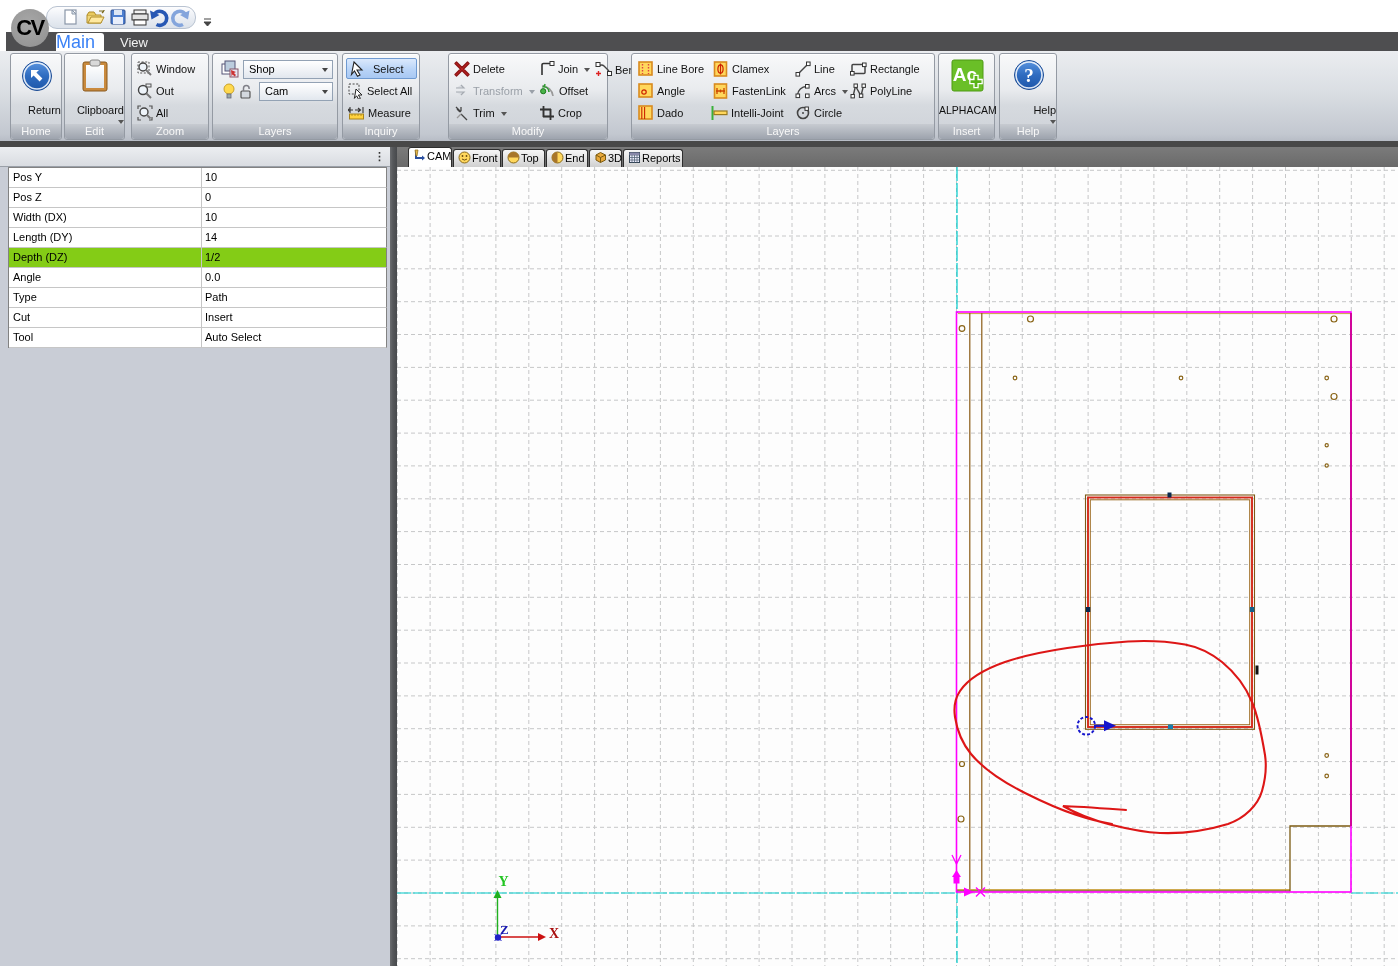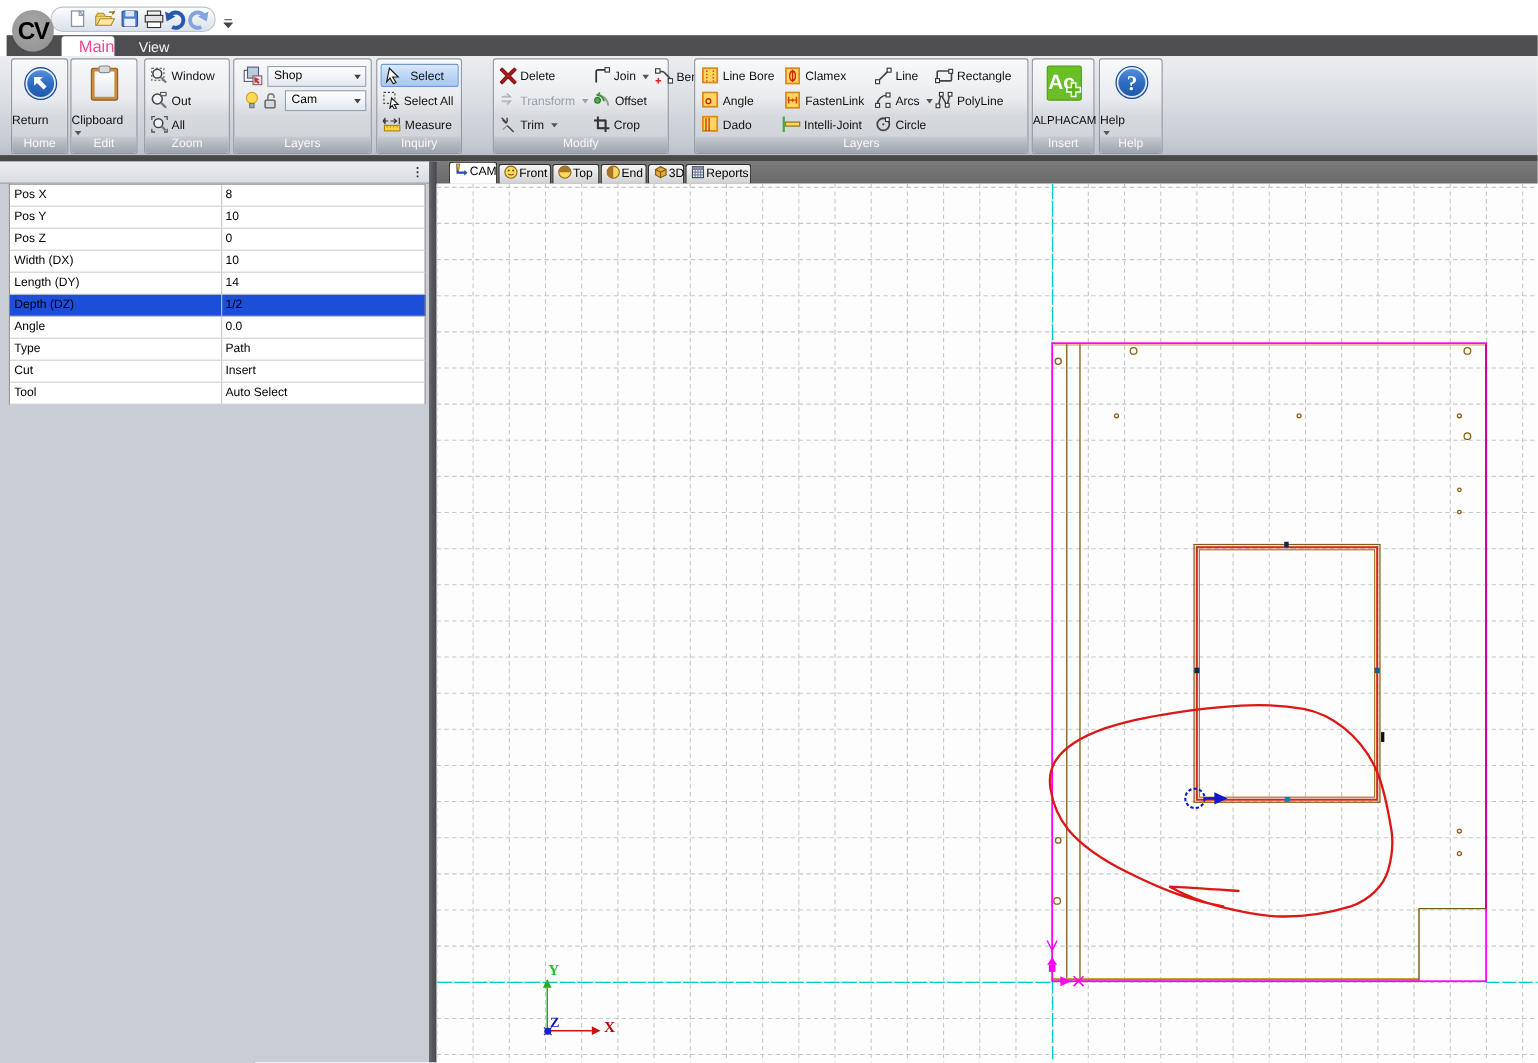--- a/index.html
+++ b/index.html
@@ -3,48 +3,48 @@
 <meta charset="utf-8">
 <style>
 *{margin:0;padding:0;box-sizing:border-box}
 html,body{width:1398px;height:966px;overflow:hidden;font-family:"Liberation Sans",sans-serif;background:#fff;position:relative}
 .abs{position:absolute}
 
 #topbar{position:absolute;left:0;top:0;width:1398px;height:32px;background:#ffffff}
 #qat{position:absolute;left:46px;top:6px;width:150px;height:23px;background:linear-gradient(#fdfdfe,#e9edf3 55%,#dce2ea);border:1px solid #b9c3d1;border-radius:11px}
 #qatmore{position:absolute;left:203px;top:13px;width:9px;height:8px}
 #titleband{position:absolute;left:6px;top:32px;width:1392px;height:19px;background:#4e4e50}
-#maintab{position:absolute;left:56px;top:33px;width:48px;height:18px;background:#fff;border-radius:3px 3px 0 0;color:#ec4899;font-size:15px;text-align:right;line-height:19px}
-#viewtab{position:absolute;left:114px;top:33px;width:40px;height:18px;color:#f2f2f2;font-size:13px;text-align:right;line-height:19px}
+#maintab{position:absolute;left:56px;top:33px;width:48px;height:18px;background:#fff;border-radius:3px 3px 0 0;color:#3b82f6;font-size:18px;text-align:left;line-height:19px}
+#viewtab{position:absolute;left:114px;top:33px;width:40px;height:18px;color:#f2f2f2;font-size:13px;text-align:center;line-height:19px}
 #cvlogo{position:absolute;left:11px;top:9px;width:38px;height:38px;border-radius:50%;background:radial-gradient(circle at 45% 40%,#a8a8a8,#979797 70%,#8b8b8b);color:#000;font-size:22px;font-weight:bold;text-align:center;line-height:38px;letter-spacing:-1.5px;z-index:30}
 
 #ribbon{position:absolute;left:0;top:51px;width:1398px;height:90px;background:linear-gradient(#ebedf0,#dadee3 45%,#c3c8d0 92%,#b8bdc6)}
 .grp{position:absolute;top:2px;height:87px;background:linear-gradient(#f8f9fa,#e9ebee 42%,#d6dadf 60%,#ced2d8);border:1px solid #949aa3;border-radius:3px;box-shadow:inset 0 1px 0 #fff}
 .glabel{position:absolute;left:0;right:0;bottom:0;height:15px;background:linear-gradient(#c7cbd1,#9da3ad);color:#f8f8f8;font-size:11px;text-align:center;line-height:15px;border-radius:0 0 3px 3px}
 .sbtn{position:absolute;height:17px;font-size:11px;color:#111;white-space:nowrap}
 .sbtn svg{vertical-align:-3px}
 .sbtn .lbl{display:inline-block;vertical-align:1px;margin-left:3px}
-.bigbtn{position:absolute;top:4px;width:100%;text-align:left;font-size:11px;color:#111}
+.bigbtn{position:absolute;top:4px;width:100%;text-align:right;font-size:11px;color:#111}
 .dd{display:inline-block;width:0;height:0;border-left:3px solid transparent;border-right:3px solid transparent;border-top:4px solid #555;vertical-align:2px;margin-left:3px}
 .combo{position:absolute;height:19px;background:linear-gradient(#ffffff,#eef1f5 60%,#e2e7ee);border:1px solid #93a2b4;font-size:11px;color:#000;line-height:17px;padding-left:5px}
 .combo .ar{position:absolute;right:4px;top:7px;width:0;height:0;border-left:3px solid transparent;border-right:3px solid transparent;border-top:4px solid #444}
 
 #darkstrip{position:absolute;left:0;top:141px;width:1398px;height:6px;background:#484848}
 #tabstrip{position:absolute;left:390px;top:147px;width:1008px;height:20px;background:linear-gradient(#7b7b7b,#6a6a6a)}
 .dtab{position:absolute;top:149px;height:18px;background:linear-gradient(#f6f6f6,#dcdcdc 70%,#cfcfcf);border:1px solid #2e2e2e;border-bottom:none;border-radius:3px 3px 0 0;font-size:11px;color:#000;white-space:nowrap;padding:0 4px;line-height:17px}
 .dtab svg{vertical-align:-2px;margin-right:1px}
 .dtab.active{top:147px;height:20px;background:#fff}
 
 #lpanel{position:absolute;left:0;top:147px;width:390px;height:819px;background:#c9cdd6}
 #lphead{position:absolute;left:0;top:0;width:390px;height:20px;background:linear-gradient(#eceef1,#d9dce1);border-bottom:1px solid #9aa0a8}
 #lpdots{position:absolute;right:5px;top:3px;color:#333;font-size:11px;font-weight:bold;letter-spacing:0}
 #ptable{position:absolute;left:8px;top:20px;width:379px;background:#fff;border-left:1px solid #828282;border-top:1px solid #828282}
 .prow{position:relative;height:20px;border-bottom:1px solid #c6c6c6;border-right:1px solid #828282;font-size:11px;color:#000;background:#fff}
 .prow.hdr{background:linear-gradient(#dfe1e4,#cdd0d4);border-bottom:1px solid #9b9b9b;height:19px}
-.prow.yel{background:#1d4ed8}
+.prow.yel{background:#84cc16}
 .pname{position:absolute;left:4px;top:3px}
 .pval{position:absolute;left:196px;top:3px}
 .pdiv{position:absolute;left:192px;top:0;bottom:0;width:1px;background:#c6c6c6}
 #vsep{position:absolute;left:390px;top:147px;width:7px;height:819px;background:linear-gradient(90deg,#6b6d70,#56585b 40%,#47494c)}
 
 #canvas{position:absolute;left:397px;top:167px;width:1001px;height:799px;background:#fdfdfd}
 </style>
 </head>
 <body>
 <div id="topbar"></div>
@@ -311,25 +311,20 @@
 <div class="dtab" style="left:623px;width:60px"><svg width="13" height="13" viewBox="0 0 13 13">
       <rect x="1.5" y="1.5" width="10" height="10" fill="#eef" stroke="#345" stroke-width="1"></rect>
       <path d="M1.5 4 h10 M4 1.5 v10 M6.5 4 v7.5 M9 4 v7.5 M1.5 6.5 h10 M1.5 9 h10" stroke="#567" stroke-width=".8"></path>
       <rect x="1.5" y="1.5" width="10" height="2.5" fill="#88a"></rect>
     </svg>Reports</div>
 <div id="lpanel">
  <div id="lphead">
       <div id="lpdots">⋮</div>
     </div>
  <div id="ptable">
-  <div class="prow">
-        <span class="pname">Pos X</span>
-        <span class="pdiv"></span>
-        <span class="pval">8</span>
-      </div>
   <div class="prow">
         <span class="pname">Pos Y</span>
         <span class="pdiv"></span>
         <span class="pval">10</span>
       </div>
   <div class="prow">
         <span class="pname">Pos Z</span>
         <span class="pdiv"></span>
         <span class="pval">0</span>
       </div>

